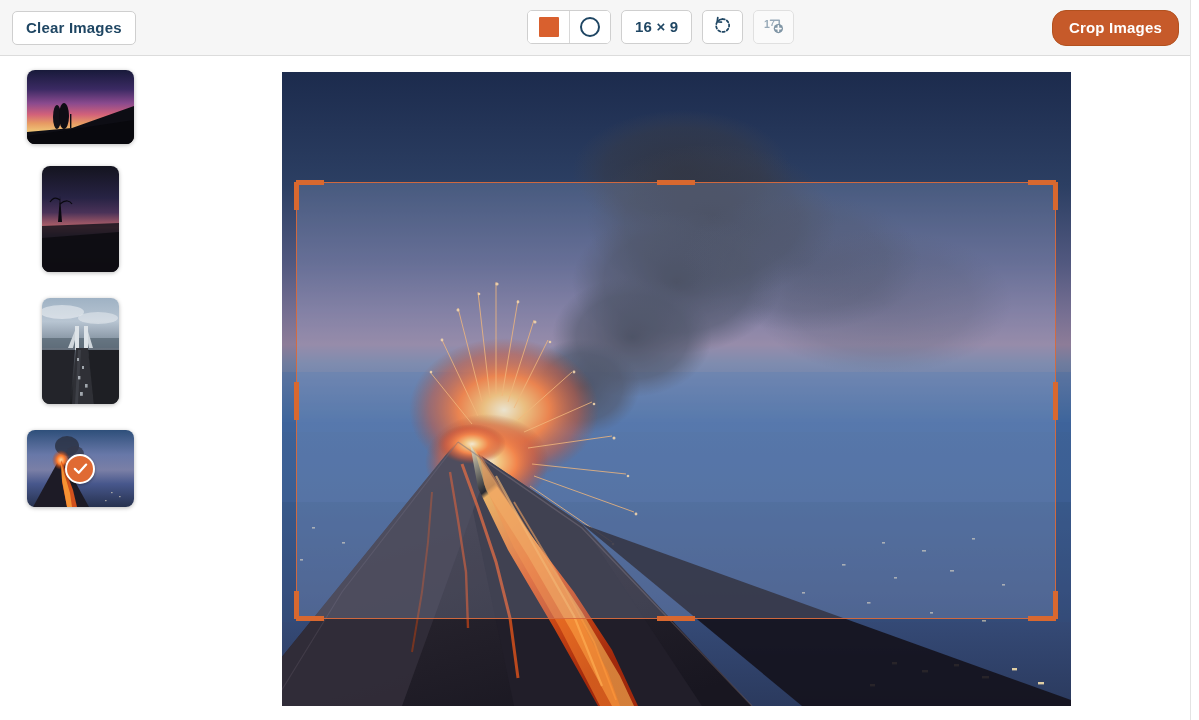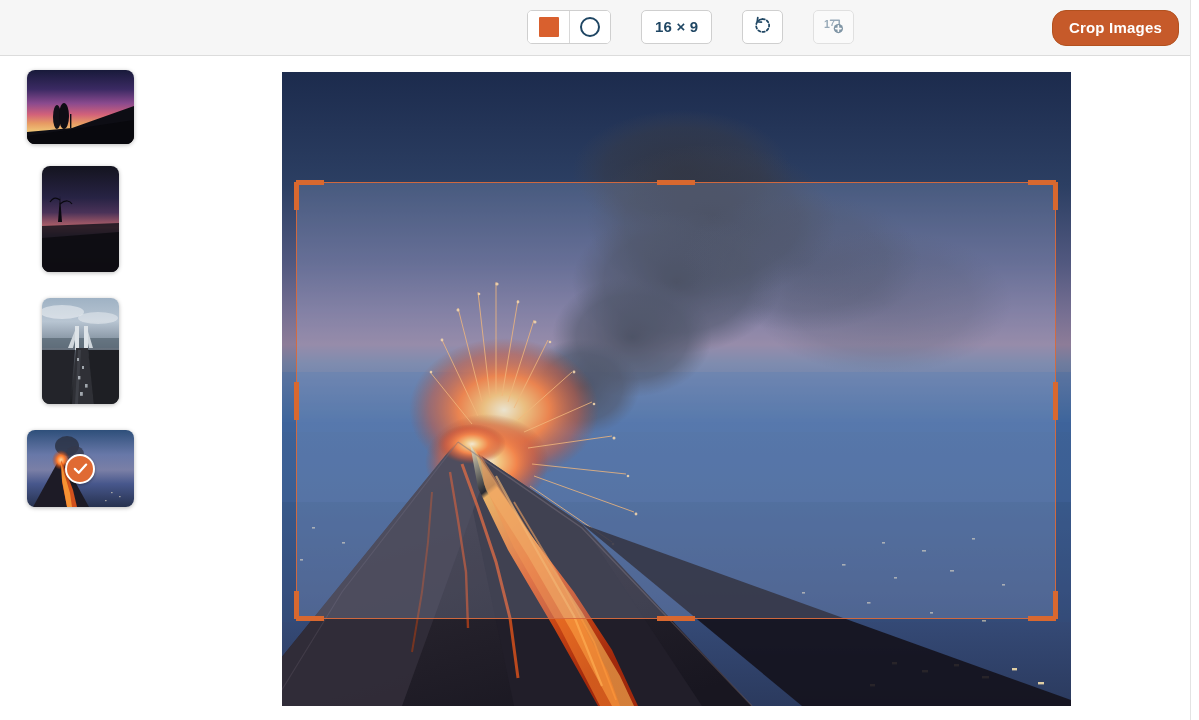--- a/index.html
+++ b/index.html
@@ -20,21 +20,21 @@
     border-bottom: 1px solid #dcdcdc;
     display: flex;
     align-items: center;
   }
   .tb-left {
     position: absolute; left: 12px; top: 11px;
     display: flex; gap: 9px;
   }
   .tb-center {
     position: absolute; left: 527px; top: 10px;
-    display: flex; align-items: center; gap: 30px;
+    display: flex; align-items: center; gap: 10px;
   }
   .tb-right { position: absolute; right: 11px; top: 10px; }
 
   .btn {
     background: #ffffff;
     border: 1px solid #cfcfcf;
     border-radius: 5px;
     color: #1f4663;
     font-size: 15px;
     font-weight: bold;
@@ -188,20 +188,21 @@
     background: #ffffff;
     border-left: 1px solid #e3e3e3;
   }
 </style>
 </head>
 <body>
 
 <div class="toolbar">
 
   <div class="tb-left">
+    <button class="btn">Clear Images</button>
   </div>
 
   <div class="tb-center">
 
     <div class="seg">
       <div class="seg-item">
         <span class="sq-glyph"></span>
       </div>
       <div class="seg-item">
         <span class="circ-glyph"></span>

